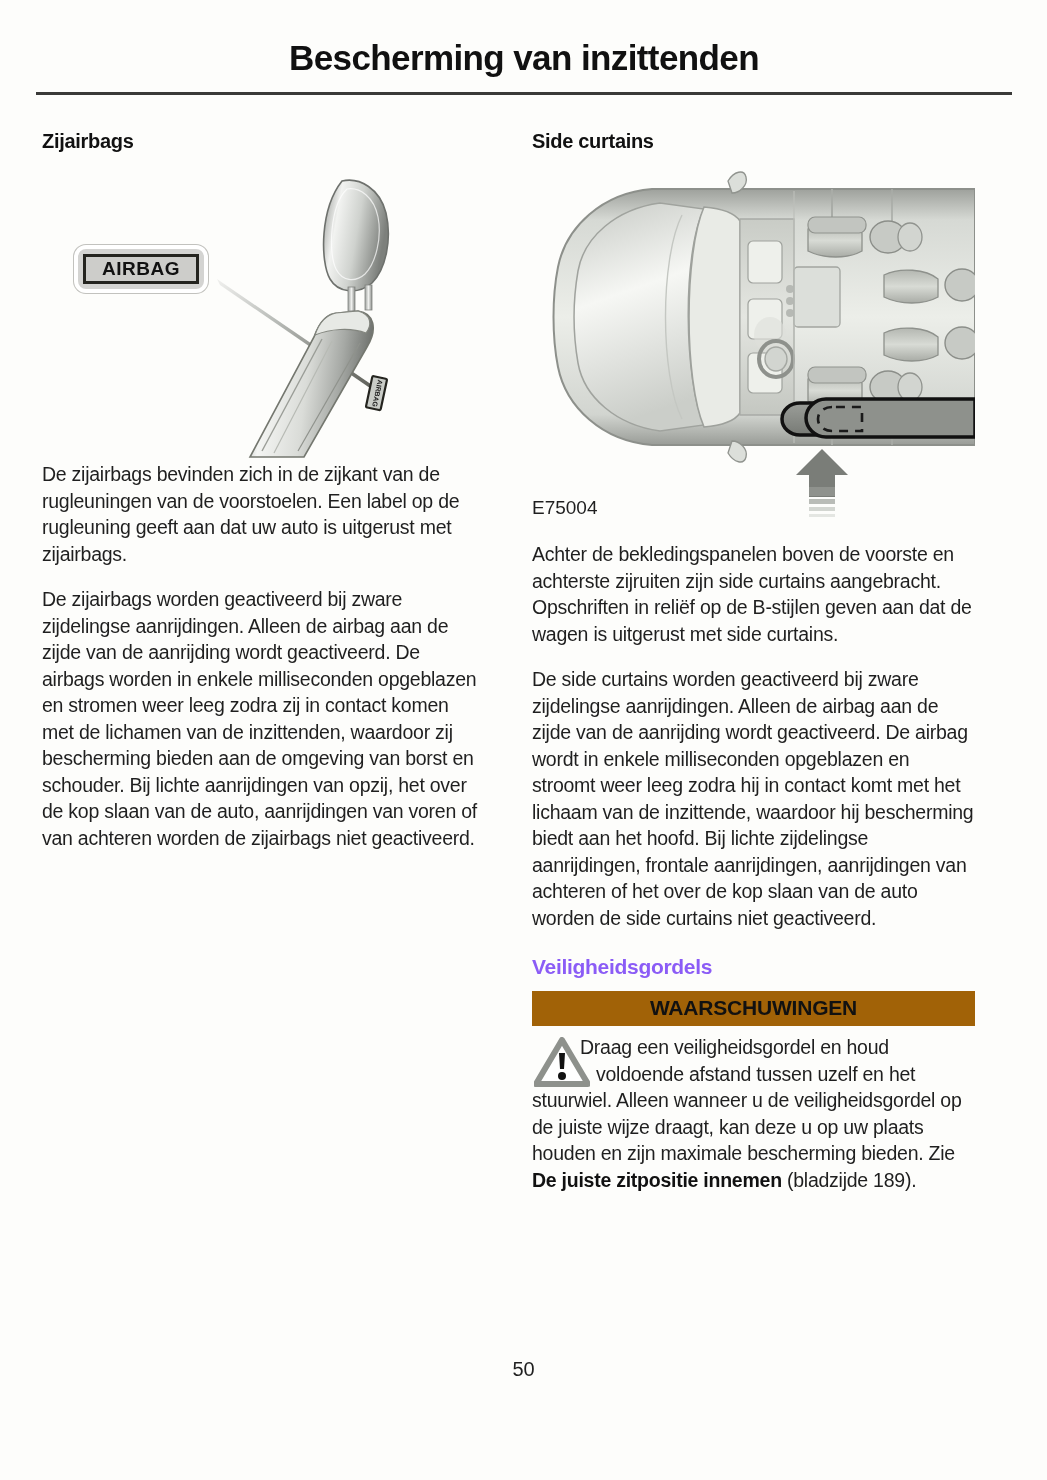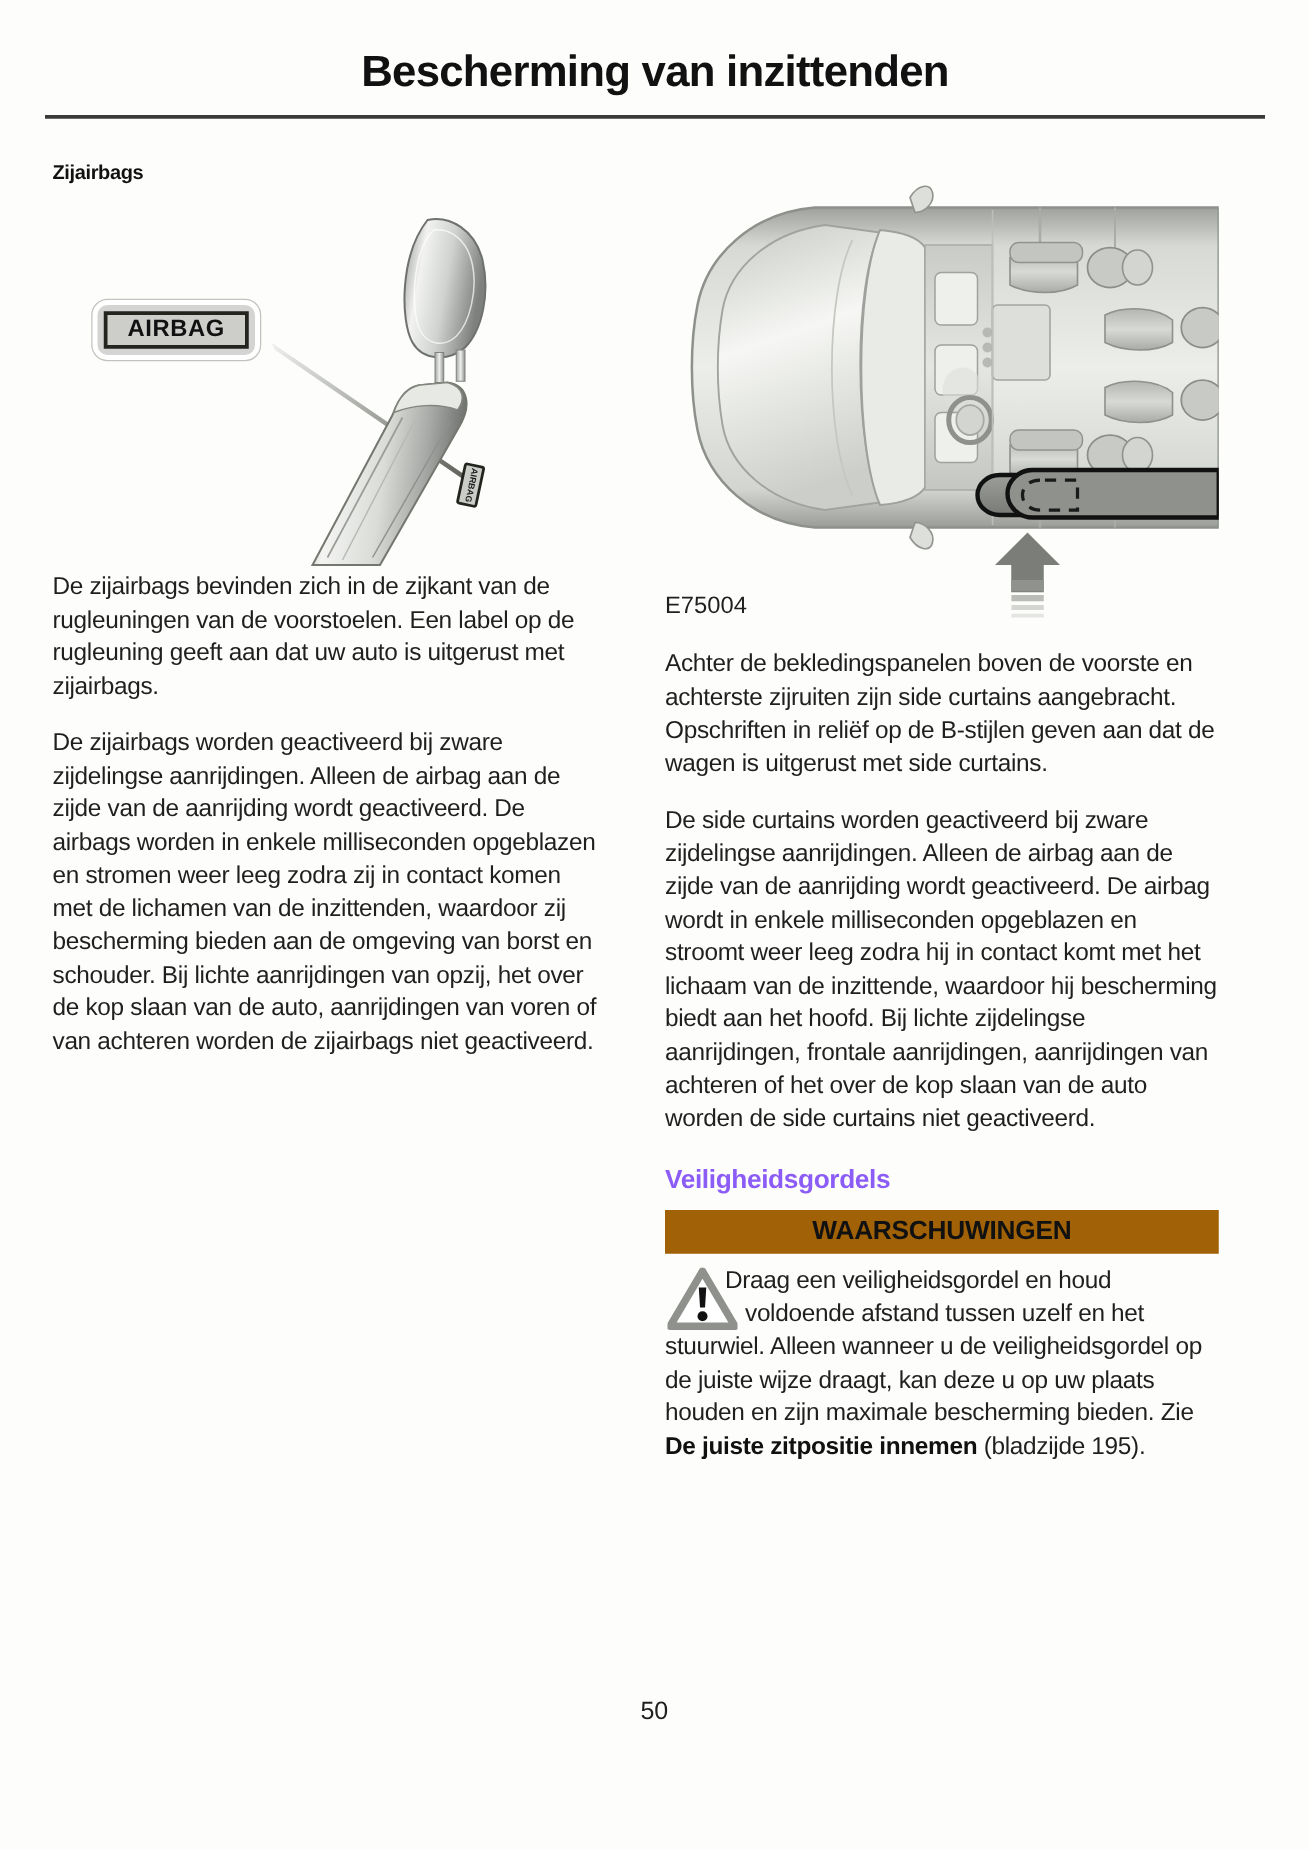--- a/index.html
+++ b/index.html
@@ -58,21 +58,21 @@
   .col {
     position: absolute;
     top: 0;
     width: 443px;
   }
   .col-left  { left: 42px; }
   .col-right { left: 532px; }
 
   h2.section-heading {
     margin: 0 0 6px 0;
-    font-size: 16px;
+    font-size: 20px;
     font-weight: bold;
     letter-spacing: -0.3px;
     color: #111;
   }
   h2.sub-heading {
     margin: 24px 0 12px 0;
     font-size: 21px;
     font-weight: bold;
     letter-spacing: -0.3px;
     color: #8b5cf6;
@@ -258,20 +258,21 @@
         </div>
       </div>
 
 
       <p class="body-text">De zijairbags bevinden zich in de zijkant van de rugleuningen van de voorstoelen. Een label op de rugleuning geeft aan dat uw auto is uitgerust met zijairbags.</p>
       <p class="body-text">De zijairbags worden geactiveerd bij zware zijdelingse aanrijdingen. Alleen de airbag aan de zijde van de aanrijding wordt geactiveerd. De airbags worden in enkele milliseconden opgeblazen en stromen weer leeg zodra zij in contact komen met de lichamen van de inzittenden, waardoor zij bescherming bieden aan de omgeving van borst en schouder. Bij lichte aanrijdingen van opzij, het over de kop slaan van de auto, aanrijdingen van voren of van achteren worden de zijairbags niet geactiveerd.</p>
     </div>
 
     <div class="col col-right">
 
+      <h2 class="section-heading">Side curtains</h2>
 
       <div class="fig-car">
         <svg width="443" height="330" viewBox="0 0 443 330">
           <defs>
             <linearGradient id="gBody" x1="0" y1="0" x2="0" y2="1">
               <stop offset="0%" stop-color="#9ea19c"></stop>
               <stop offset="12%" stop-color="#d6d9d4"></stop>
               <stop offset="50%" stop-color="#eceee9"></stop>
               <stop offset="88%" stop-color="#d2d5d0"></stop>
               <stop offset="100%" stop-color="#999c97"></stop>
@@ -391,21 +392,21 @@
           <span>WAARSCHUWINGEN</span>
         </div>
         <div class="warning-body">
           <span class="warning-icon">
             <svg width="56" height="50" viewBox="0 0 56 50">
               <path d="M28,3 L54,47 L2,47 Z" fill="#ffffff" stroke="#8e918c" stroke-width="6" stroke-linejoin="round"></path>
               <path d="M25,16 L31,16 L30,32 L26,32 Z" fill="#121212"></path>
               <circle cx="28" cy="39" r="4" fill="#121212"></circle>
             </svg>
           </span>
-          <span>Draag een veiligheidsgordel en houd voldoende afstand tussen uzelf en het stuurwiel. Alleen wanneer u de veiligheidsgordel op de juiste wijze draagt, kan deze u op uw plaats houden en zijn maximale bescherming bieden.  Zie </span><b>De juiste zitpositie innemen</b><span> (bladzijde 195).</span>
+          <span>Draag een veiligheidsgordel en houd voldoende afstand tussen uzelf en het stuurwiel. Alleen wanneer u de veiligheidsgordel op de juiste wijze draagt, kan deze u op uw plaats houden en zijn maximale bescherming bieden.  Zie </span><b>De juiste zitpositie innemen</b><span> (bladzijde 189).</span>
         </div>
       </div>
 
     </div>
   </div>
 
   <div class="page-number">50</div>
 
 </div>
 

